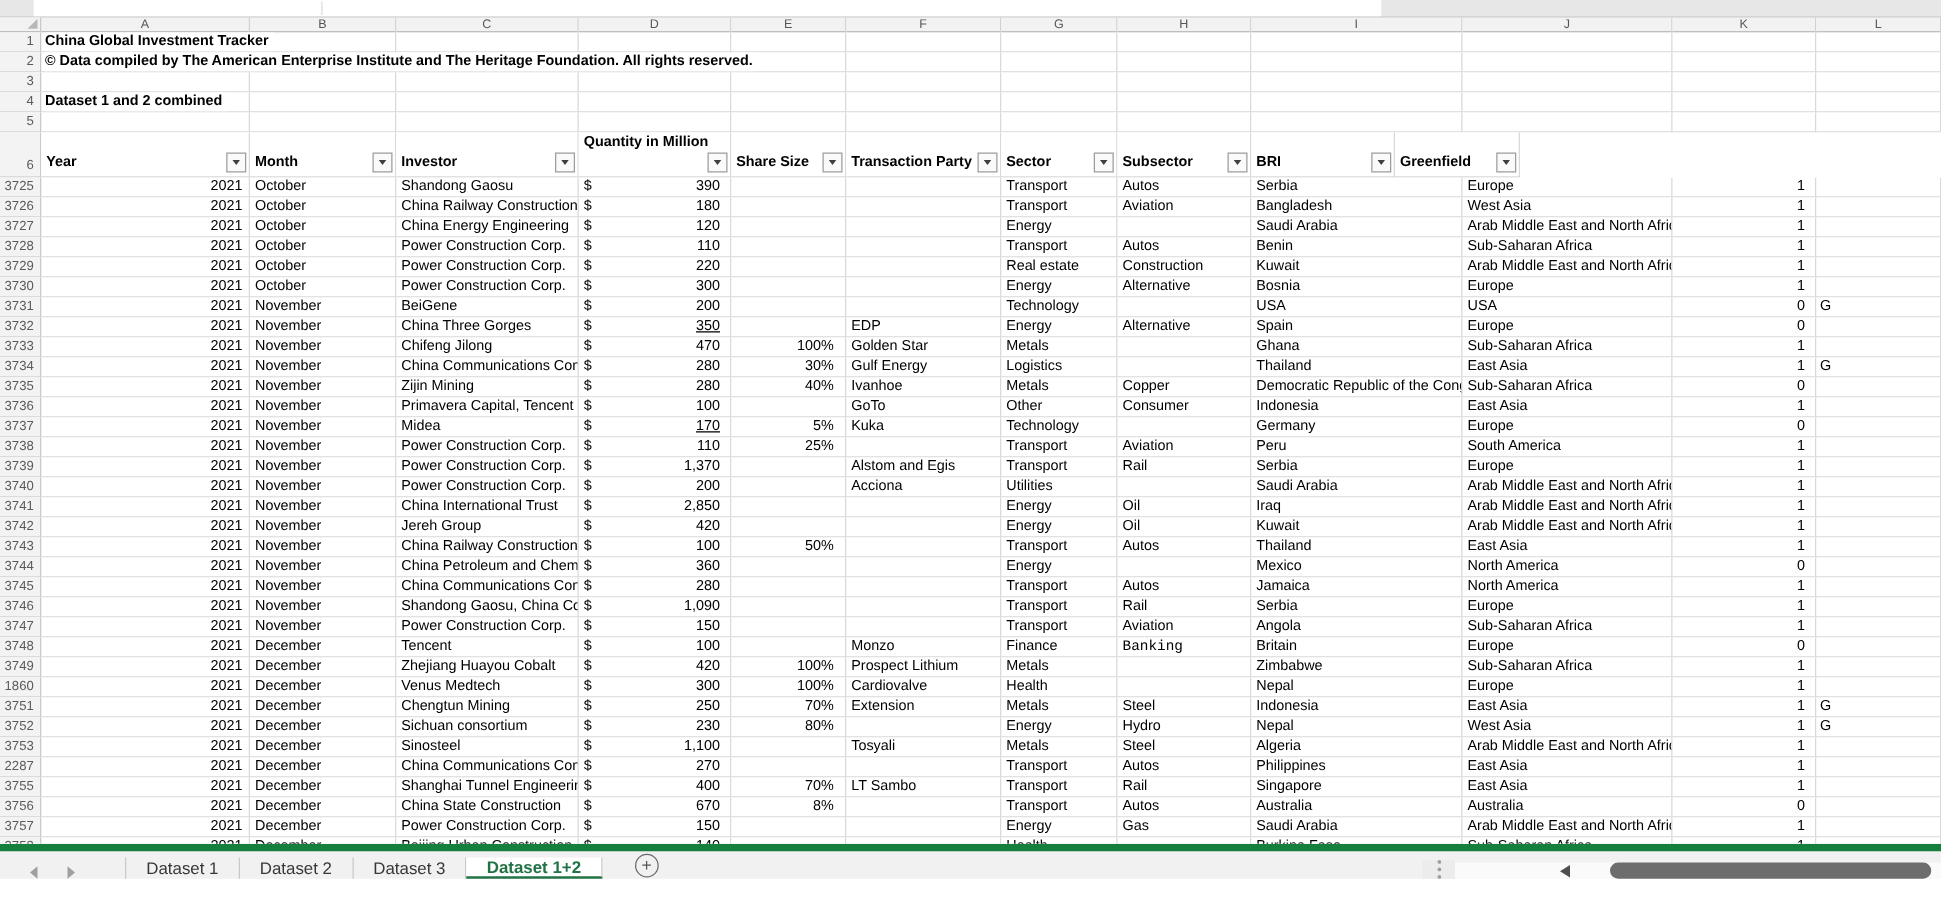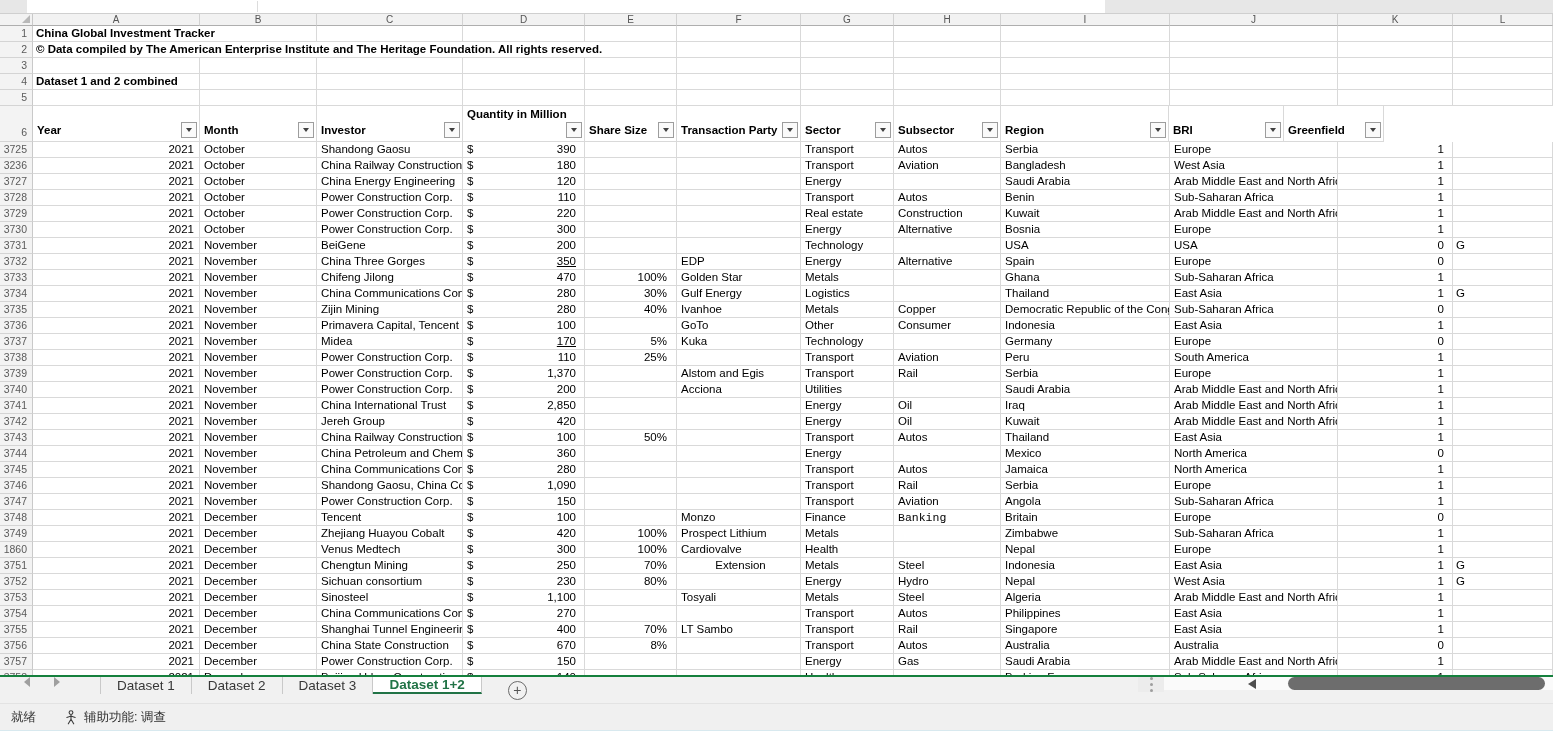--- a/index.html
+++ b/index.html
@@ -32,21 +32,21 @@
   .c-money { display:flex; justify-content:space-between; padding:0 8px 0 4px; }
   .spill { position:absolute; left:36px; top:0; height:15px; line-height:15px; background:#fff; font-weight:bold; font-size:11.5px; white-space:nowrap; z-index:3; padding-right:4px; }
   .hcell { position:relative; background:#fff; }
   .hlabel { position:absolute; left:4px; bottom:4px; font-weight:bold; font-size:11.5px; line-height:13px; white-space:nowrap; }
   .hlabel.top { bottom:auto; top:2px; }
   .fbtn { position:absolute; right:2px; bottom:3px; width:16px; height:16px; background:#fafafa; border:1px solid #9d9d9d; display:flex; align-items:center; justify-content:center; }
   .tri-down { width:0; height:0; border-left:3.5px solid transparent; border-right:3.5px solid transparent; border-top:4.5px solid #3f3f3f; }
   .databody { height:533px; overflow:hidden; }
 
   
-  .tabbar { height:28px; background:#f1f1f1; border-top:2px solid #15803d; display:flex; align-items:flex-start; }
+  .tabbar { height:28px; background:#f1f1f1; border-top:6px solid #15803d; display:flex; align-items:flex-end; }
   .navzone { width:100px; flex:none; display:flex; align-items:center; padding-left:24px; gap:24px; }
   .tri-nav-l { width:0; height:0; border-top:5px solid transparent; border-bottom:5px solid transparent; border-right:6px solid #9f9f9f; }
   .tri-nav-r { width:0; height:0; border-top:5px solid transparent; border-bottom:5px solid transparent; border-left:6px solid #9f9f9f; }
   .tabs { display:flex; align-items:stretch; border-left:1px solid #c9c9c9; }
   .tab { padding:0 16px; display:flex; align-items:center; font-size:13.5px; color:#373737; border-right:1px solid #c9c9c9; background:transparent; cursor:default; }
   .tab.active { background:#fff; color:#217346; font-weight:bold; border-bottom:2px solid #217346; }
   .addsheet { align-self:center; margin-left:26px; width:19px; height:19px; border-radius:50%; border:1px solid #6b6b6b; color:#555; font-size:14px; line-height:16px; display:flex; align-items:center; justify-content:center; flex:none; }
   .tb-spacer { flex:1; }
   .dots { width:26px; flex:none; background:#ececec; display:flex; flex-direction:column; align-items:center; justify-content:center; gap:3px; }
   .dots i { width:3px; height:3px; background:#9e9e9e; border-radius:50%; }
@@ -211,26 +211,20 @@
           <div class="fbtn">
             <div class="tri-down"></div>
           </div>
         </div>
         <div class="cell hcell" style="width: 107px;">
           <div class="hlabel">Subsector</div>
           <div class="fbtn">
             <div class="tri-down"></div>
           </div>
         </div>
-        <div class="cell hcell" style="width: 168px;">
-          <div class="hlabel">Region</div>
-          <div class="fbtn">
-            <div class="tri-down"></div>
-          </div>
-        </div>
         <div class="cell hcell" style="width: 115px;">
           <div class="hlabel">BRI</div>
           <div class="fbtn">
             <div class="tri-down"></div>
           </div>
         </div>
         <div class="cell hcell" style="width: 100px;">
           <div class="hlabel">Greenfield</div>
           <div class="fbtn">
             <div class="tri-down"></div>
@@ -251,21 +245,21 @@
         <div class="cell c-share" style="width: 92px;"></div>
         <div class="cell c-left" style="width: 124px;"></div>
         <div class="cell c-left" style="width: 93px;">Transport</div>
         <div class="cell c-left" style="width: 107px;">Autos</div>
         <div class="cell c-left" style="width: 169px;">Serbia</div>
         <div class="cell c-left" style="width: 168px;">Europe</div>
         <div class="cell c-right" style="width: 115px;">1</div>
         <div class="cell c-green" style="width: 100px;"></div>
       </div>
       <div class="row">
-        <div class="rownum">3236</div>
+        <div class="rownum">3726</div>
         <div class="cell c-year" style="width: 167px;">2021</div>
         <div class="cell c-left" style="width: 117px;">October</div>
         <div class="cell c-left" style="width: 146px;">China Railway Construction</div>
         <div class="cell c-money" style="width: 122px;">
           <div style="display: inline;">$</div>
           <div style="display: inline;">180</div>
         </div>
         <div class="cell c-share" style="width: 92px;"></div>
         <div class="cell c-left" style="width: 124px;"></div>
         <div class="cell c-left" style="width: 93px;">Transport</div>
@@ -710,21 +704,21 @@
       <div class="row">
         <div class="rownum">3751</div>
         <div class="cell c-year" style="width: 167px;">2021</div>
         <div class="cell c-left" style="width: 117px;">December</div>
         <div class="cell c-left" style="width: 146px;">Chengtun Mining</div>
         <div class="cell c-money" style="width: 122px;">
           <div style="display: inline;">$</div>
           <div style="display: inline;">250</div>
         </div>
         <div class="cell c-share" style="width: 92px;">70%</div>
-        <div class="cell c-left" style="width: 124px; text-align: center;">Extension</div>
+        <div class="cell c-left" style="width: 124px;">Extension</div>
         <div class="cell c-left" style="width: 93px;">Metals</div>
         <div class="cell c-left" style="width: 107px;">Steel</div>
         <div class="cell c-left" style="width: 169px;">Indonesia</div>
         <div class="cell c-left" style="width: 168px;">East Asia</div>
         <div class="cell c-right" style="width: 115px;">1</div>
         <div class="cell c-green" style="width: 100px;">G</div>
       </div>
       <div class="row">
         <div class="rownum">3752</div>
         <div class="cell c-year" style="width: 167px;">2021</div>
@@ -755,21 +749,21 @@
         <div class="cell c-share" style="width: 92px;"></div>
         <div class="cell c-left" style="width: 124px;">Tosyali</div>
         <div class="cell c-left" style="width: 93px;">Metals</div>
         <div class="cell c-left" style="width: 107px;">Steel</div>
         <div class="cell c-left" style="width: 169px;">Algeria</div>
         <div class="cell c-left" style="width: 168px;">Arab Middle East and North Africa</div>
         <div class="cell c-right" style="width: 115px;">1</div>
         <div class="cell c-green" style="width: 100px;"></div>
       </div>
       <div class="row">
-        <div class="rownum">3754</div>
+        <div class="rownum">2287</div>
         <div class="cell c-year" style="width: 167px;">2021</div>
         <div class="cell c-left" style="width: 117px;">December</div>
         <div class="cell c-left" style="width: 146px;">China Communications Construction</div>
         <div class="cell c-money" style="width: 122px;">
           <div style="display: inline;">$</div>
           <div style="display: inline;">270</div>
         </div>
         <div class="cell c-share" style="width: 92px;"></div>
         <div class="cell c-left" style="width: 124px;"></div>
         <div class="cell c-left" style="width: 93px;">Transport</div>
@@ -872,24 +866,14 @@
         <i></i>
         <i></i>
         <i></i>
       </div>
     <div class="hscroll">
       <div class="tri-scroll-l"></div>
       <div class="hthumb"></div>
     </div>
   </div>
 
-  <div class="statusbar">
-    <span class="st-ready">就绪</span>
-    <span class="acc-icon">
-      <svg width="14" height="15" viewBox="0 0 14 15">
-        <circle cx="7" cy="2.6" r="1.9" fill="none" stroke="#3b3b3b" stroke-width="1.1"></circle>
-        <path d="M7 5 L7 9.2 M7 9.2 L4.3 13.8 M7 9.2 L9.7 13.8 M2.8 7.4 L7 6 L11.2 7.4" fill="none" stroke="#3b3b3b" stroke-width="1.1" stroke-linecap="round"></path>
-      </svg>
-    </span>
-    <span>辅助功能: 调查</span>
-  </div>
 
 </div>
 
 </body></html>

